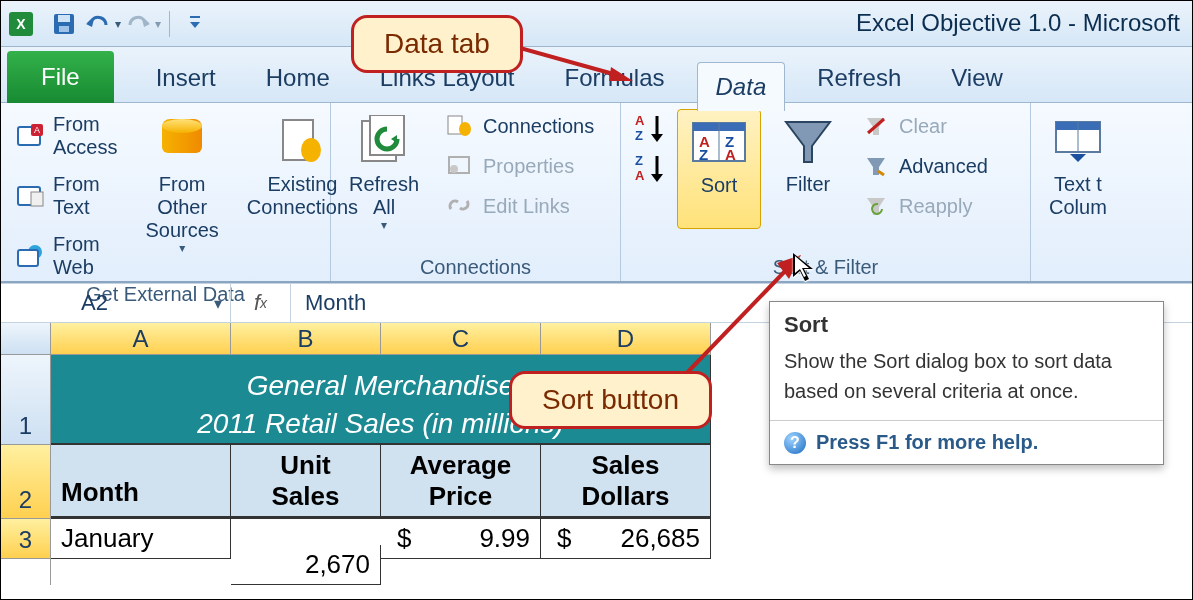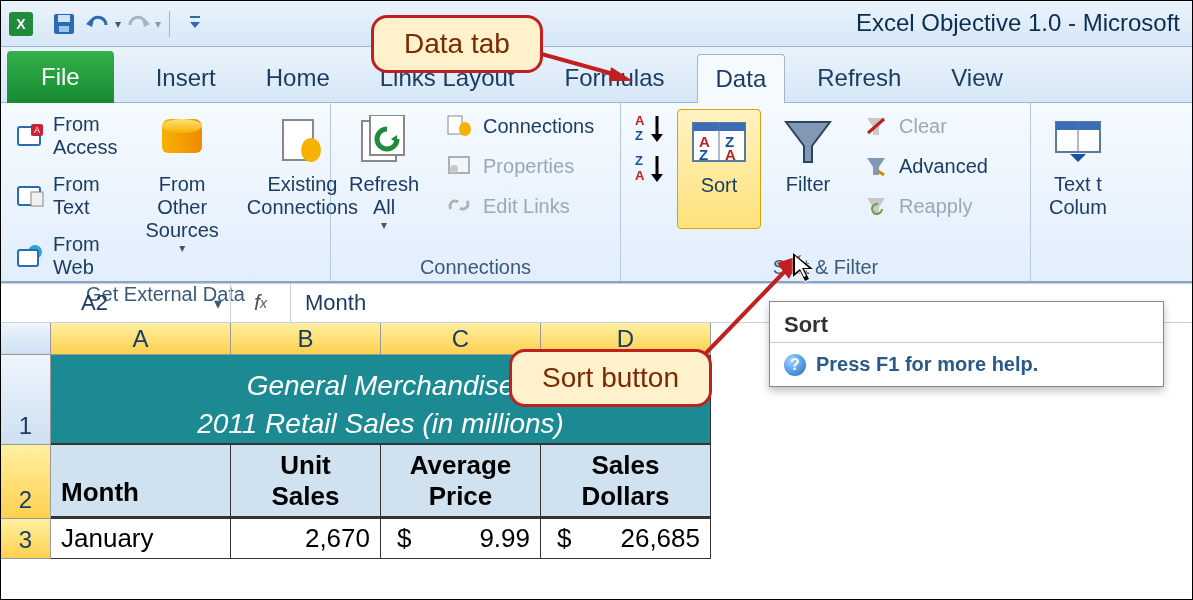--- a/index.html
+++ b/index.html
@@ -40,21 +40,21 @@
     color:#fff; padding:12px 34px; font-size:24px;
     border-radius:4px 4px 0 0; margin-right:24px;
     position:relative; top:1px;
   }
   .rtab{
     color:#1b3d63; font-size:24px; padding:10px 18px;
     cursor:default; margin-right:14px;
   }
   .rtab.active{
     background:#f5faff; border:1px solid #9fb8d0; border-bottom:none;
-    border-radius:4px 4px 0 0; position:relative; top:1px;
+    border-radius:4px 4px 0 0; position:relative; top:9px;font-style:italic;
   }
 
   
   .ribbon{
     height:180px; background:linear-gradient(#f5faff,#e2eefc);
     border-bottom:2px solid #8aa6c2; display:flex;
   }
   .group{
     border-right:1px solid #b5cadf; height:100%; padding:6px 10px 2px 10px;
     display:flex; flex-direction:column; justify-content:space-between;
@@ -120,21 +120,21 @@
     font-size:28px; text-align:center; line-height:1.35; padding:12px 8px;
     border-right:1px solid #333; border-bottom:2px solid #333;
   }
   .hdrrow{ display:flex;}
   .dhdr{ background:#d0e1f0; border-right:1px solid #333; border-bottom:3px solid #333;
          font-weight:bold; font-size:26px; color:#000; text-align:center;
          display:flex;align-items:center;justify-content:center; height:74px; white-space:pre-line;}
   .datarow{ display:flex;border-radius:20px;}
   .cell{ border-right:1px solid #333; border-bottom:1px solid #333; font-size:26px;
          padding:4px 10px; height:40px; display:flex;align-items:center;}
-  .cell.num{ justify-content:flex-end; font-family: "Segoe UI", Arial;}
+  .cell.num{ justify-content:flex-end; font-family: "Segoe UI", Arial; margin-top: 26px;}
   .cell.cur{ justify-content:space-between; font-family: "Segoe UI", Arial;}
   .cell.cur .d{ padding-left:6px;}
 
   
   .callout{
     position:absolute; background:#fff1cc; border:3px solid #c02020;
     border-radius:16px; font-size:28px; color:#7a2a00; padding:10px 30px;
     z-index:20;
   }
   .arrow{ position:absolute; z-index:15; }
@@ -448,38 +448,39 @@
         <span>9.99</span>
       </div>
       <div class="cell cur" style="width:170px">
         <span class="d">$</span>
         <span>26,685</span>
       </div>
     </div>
   </div>
 </div>
 
-<div class="callout" style="left:370px;top:14px">Data tab</div>
+<div class="callout" style="left:350px;top:14px">Data tab</div>
 <svg class="arrow" style="left:508px;top:36px" width="130" height="50">
   <line x1="0" y1="8" x2="108" y2="38"></line>
     <polygon points="124,44 102,30 100,44"></polygon>
 </svg>
 
-<div class="callout" style="left:508px;top:348px">Sort button</div>
+<div class="callout" style="left:508px;top:370px">Sort button</div>
 <svg class="arrow" style="left:680px;top:248px" width="130" height="140">
   <line x1="0" y1="130" x2="108" y2="18"></line>
     <polygon points="120,6 96,14 108,30"></polygon>
 </svg>
 
 <div class="cursor">
   <svg width="26" height="32">
       <polygon points="2,2 2,26 9,20 14,30 18,28 13,18 22,18" fill="#000"></polygon>
       <polygon points="4,5 4,22 9,18 13,26 15,25 11,17 18,17" fill="#fff"></polygon>
     </svg>
 </div>
 
 <div class="tooltip">
   <div class="tt-title">Sort</div>
+  <div class="tt-body">Show the Sort dialog box to sort data based on several criteria at once.</div>
   <div class="tt-foot">
     <span class="help-icon">?</span>
     <span>Press F1 for more help.</span>
   </div>
 </div>
 
 </body></html>

